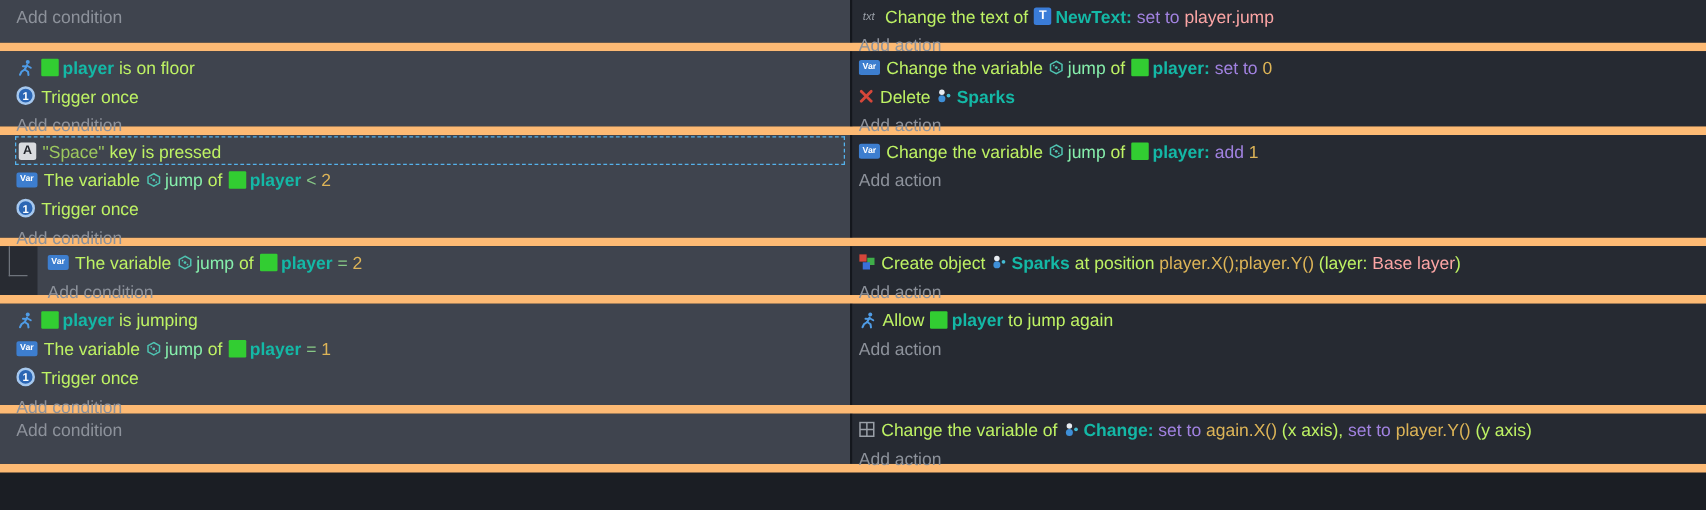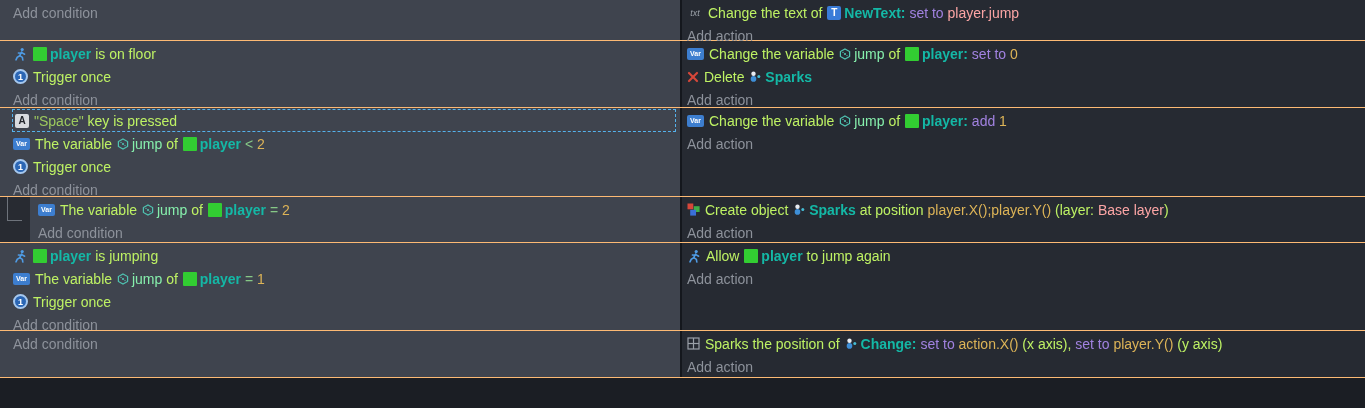--- a/index.html
+++ b/index.html
@@ -1,18 +1,18 @@
 <!DOCTYPE html>
 <html><head>
 <meta charset="utf-8">
 <style>
   html,body{margin:0;padding:0;background:#14161b;}
   #stage{width:1365px;height:408px;overflow:hidden;background:#1b1e24;
          font-family:"Liberation Sans","DejaVu Sans",sans-serif;font-size:14px;color:#e4e6e9;}
-  .event{display:flex;position:relative;box-sizing:border-box;border-bottom:1px solid #fdba74;}
+  .event{display:flex;position:relative;box-sizing:border-box;border-bottom:7px solid #fdba74;}
   .cond-col{width:682px;box-sizing:border-box;background:#3f444e;border-right:2px solid #14171d;padding-top:1px;}
   .act-col{flex:1;box-sizing:border-box;background:#262a32;padding-top:1px;}
   .event.sub{background:#282b32;}
   .event.sub .cond-col{margin-left:30px;width:652px;}
   .event.sub .cond-col .line{margin-left:7px;}
   .connector{position:absolute;left:7px;top:0;width:14px;height:23px;
              border-left:1px solid #6e737b;border-bottom:1px solid #6e737b;}
   .line{display:flex;align-items:center;height:21px;margin-left:12px;margin-right:4px;
         border:1px solid transparent;white-space:pre;overflow:hidden;}
   .act-col .line{margin-left:4px;text-align:right;}
@@ -175,22 +175,22 @@
         <div class="cond-col">
           <div class="line addline">Add condition</div>
         </div>
         <div class="act-col">
           <div class="line"><span class="icn"><svg width="13" height="13" viewBox="0 0 13 13">
                 <g stroke="#9aa0a8" stroke-width="1.2" fill="none">
                   <rect x="1" y="1" width="11" height="11"></rect>
                   <path d="M6.5 1 L6.5 12"></path>
                   <path d="M1 6.5 L12 6.5"></path>
                 </g>
-              </svg></span><span class="s-plain">Sparks the position of </span><span class="icn mid"><svg width="13" height="13" viewBox="0 0 13 13">
+              </svg></span><span class="s-plain">Change the variable of </span><span class="icn mid"><svg width="13" height="13" viewBox="0 0 13 13">
                 <circle cx="4.5" cy="3.8" r="2.2" fill="#e8ecf2"></circle>
                 <circle cx="4.5" cy="8.9" r="2.8" fill="#3e8fd8"></circle>
                 <circle cx="9.8" cy="6.4" r="1.5" fill="#45bcd4"></circle>
-              </svg></span><span class="s-object">Change:</span><span class="s-plain"> </span><span class="s-opword">set to</span><span class="s-num"> action.X()</span><span class="s-plain"> (x axis), </span><span class="s-opword">set to</span><span class="s-num"> player.Y()</span><span class="s-plain"> (y axis)</span></div>
+              </svg></span><span class="s-object">Change:</span><span class="s-plain"> </span><span class="s-opword">set to</span><span class="s-num"> again.X()</span><span class="s-plain"> (x axis), </span><span class="s-opword">set to</span><span class="s-num"> player.Y()</span><span class="s-plain"> (y axis)</span></div>
           <div class="line addline">Add action</div>
         </div>
       </div>
     </div>
 </div>
 
 </body></html>

